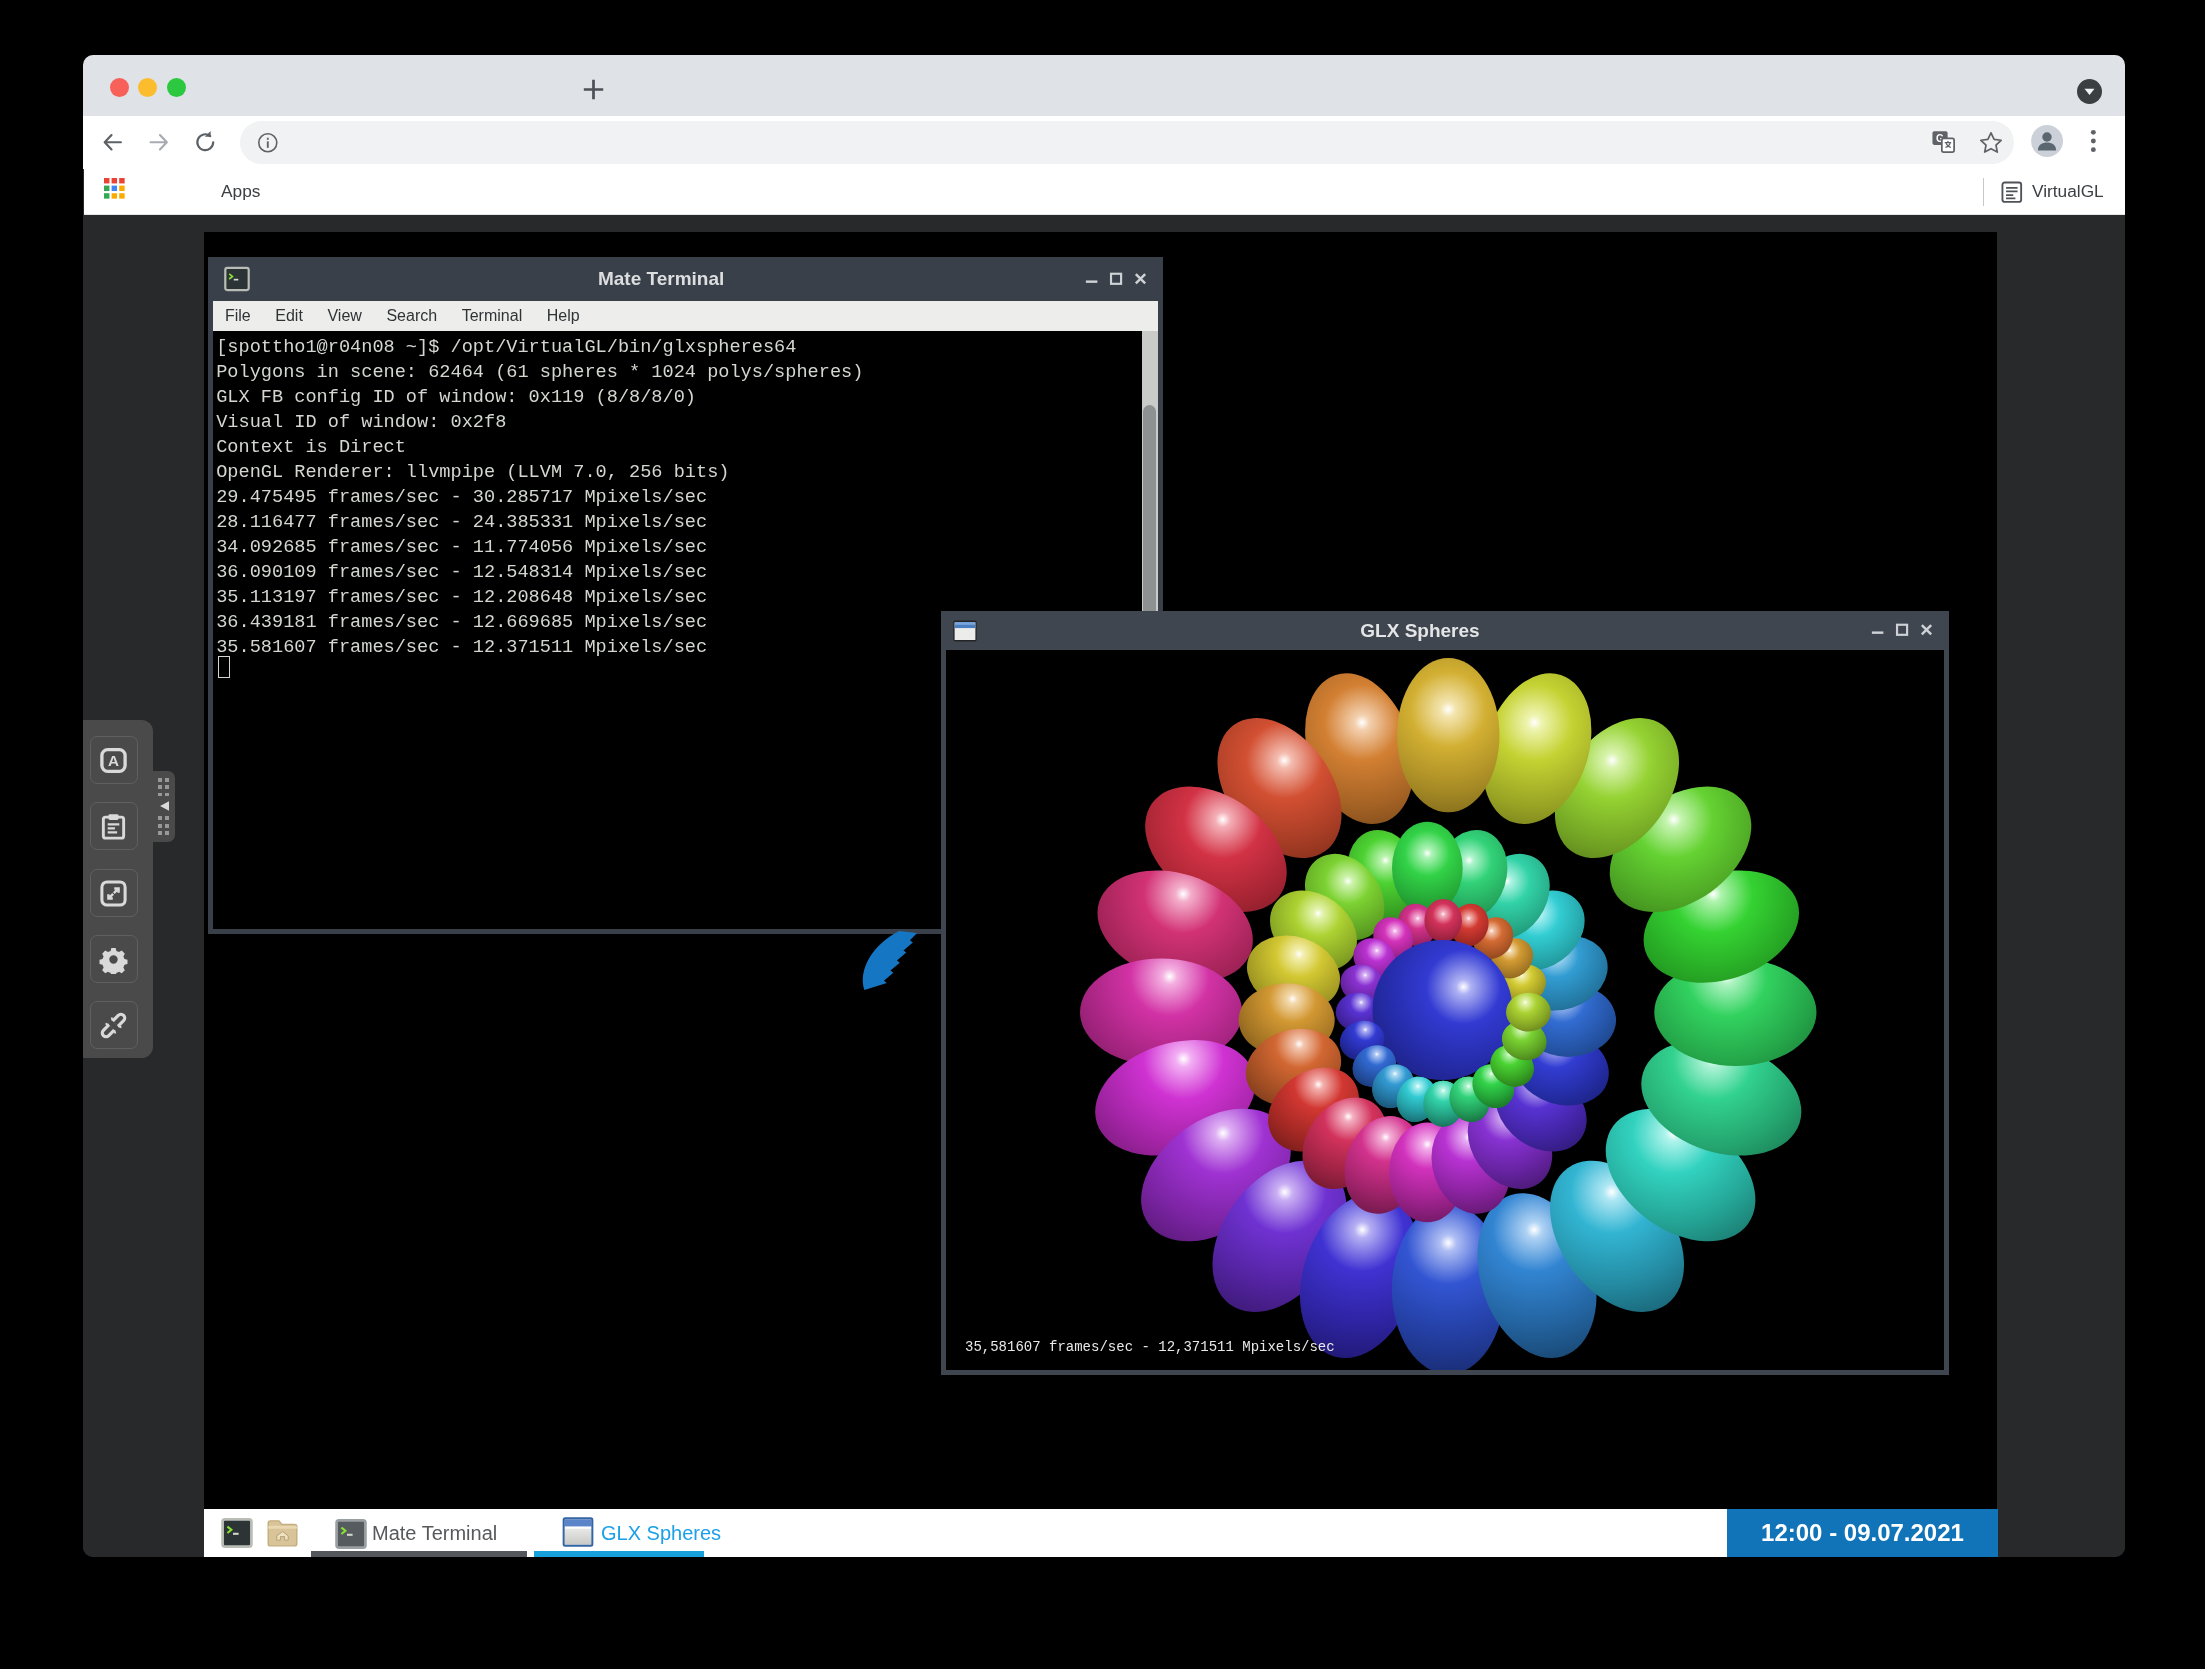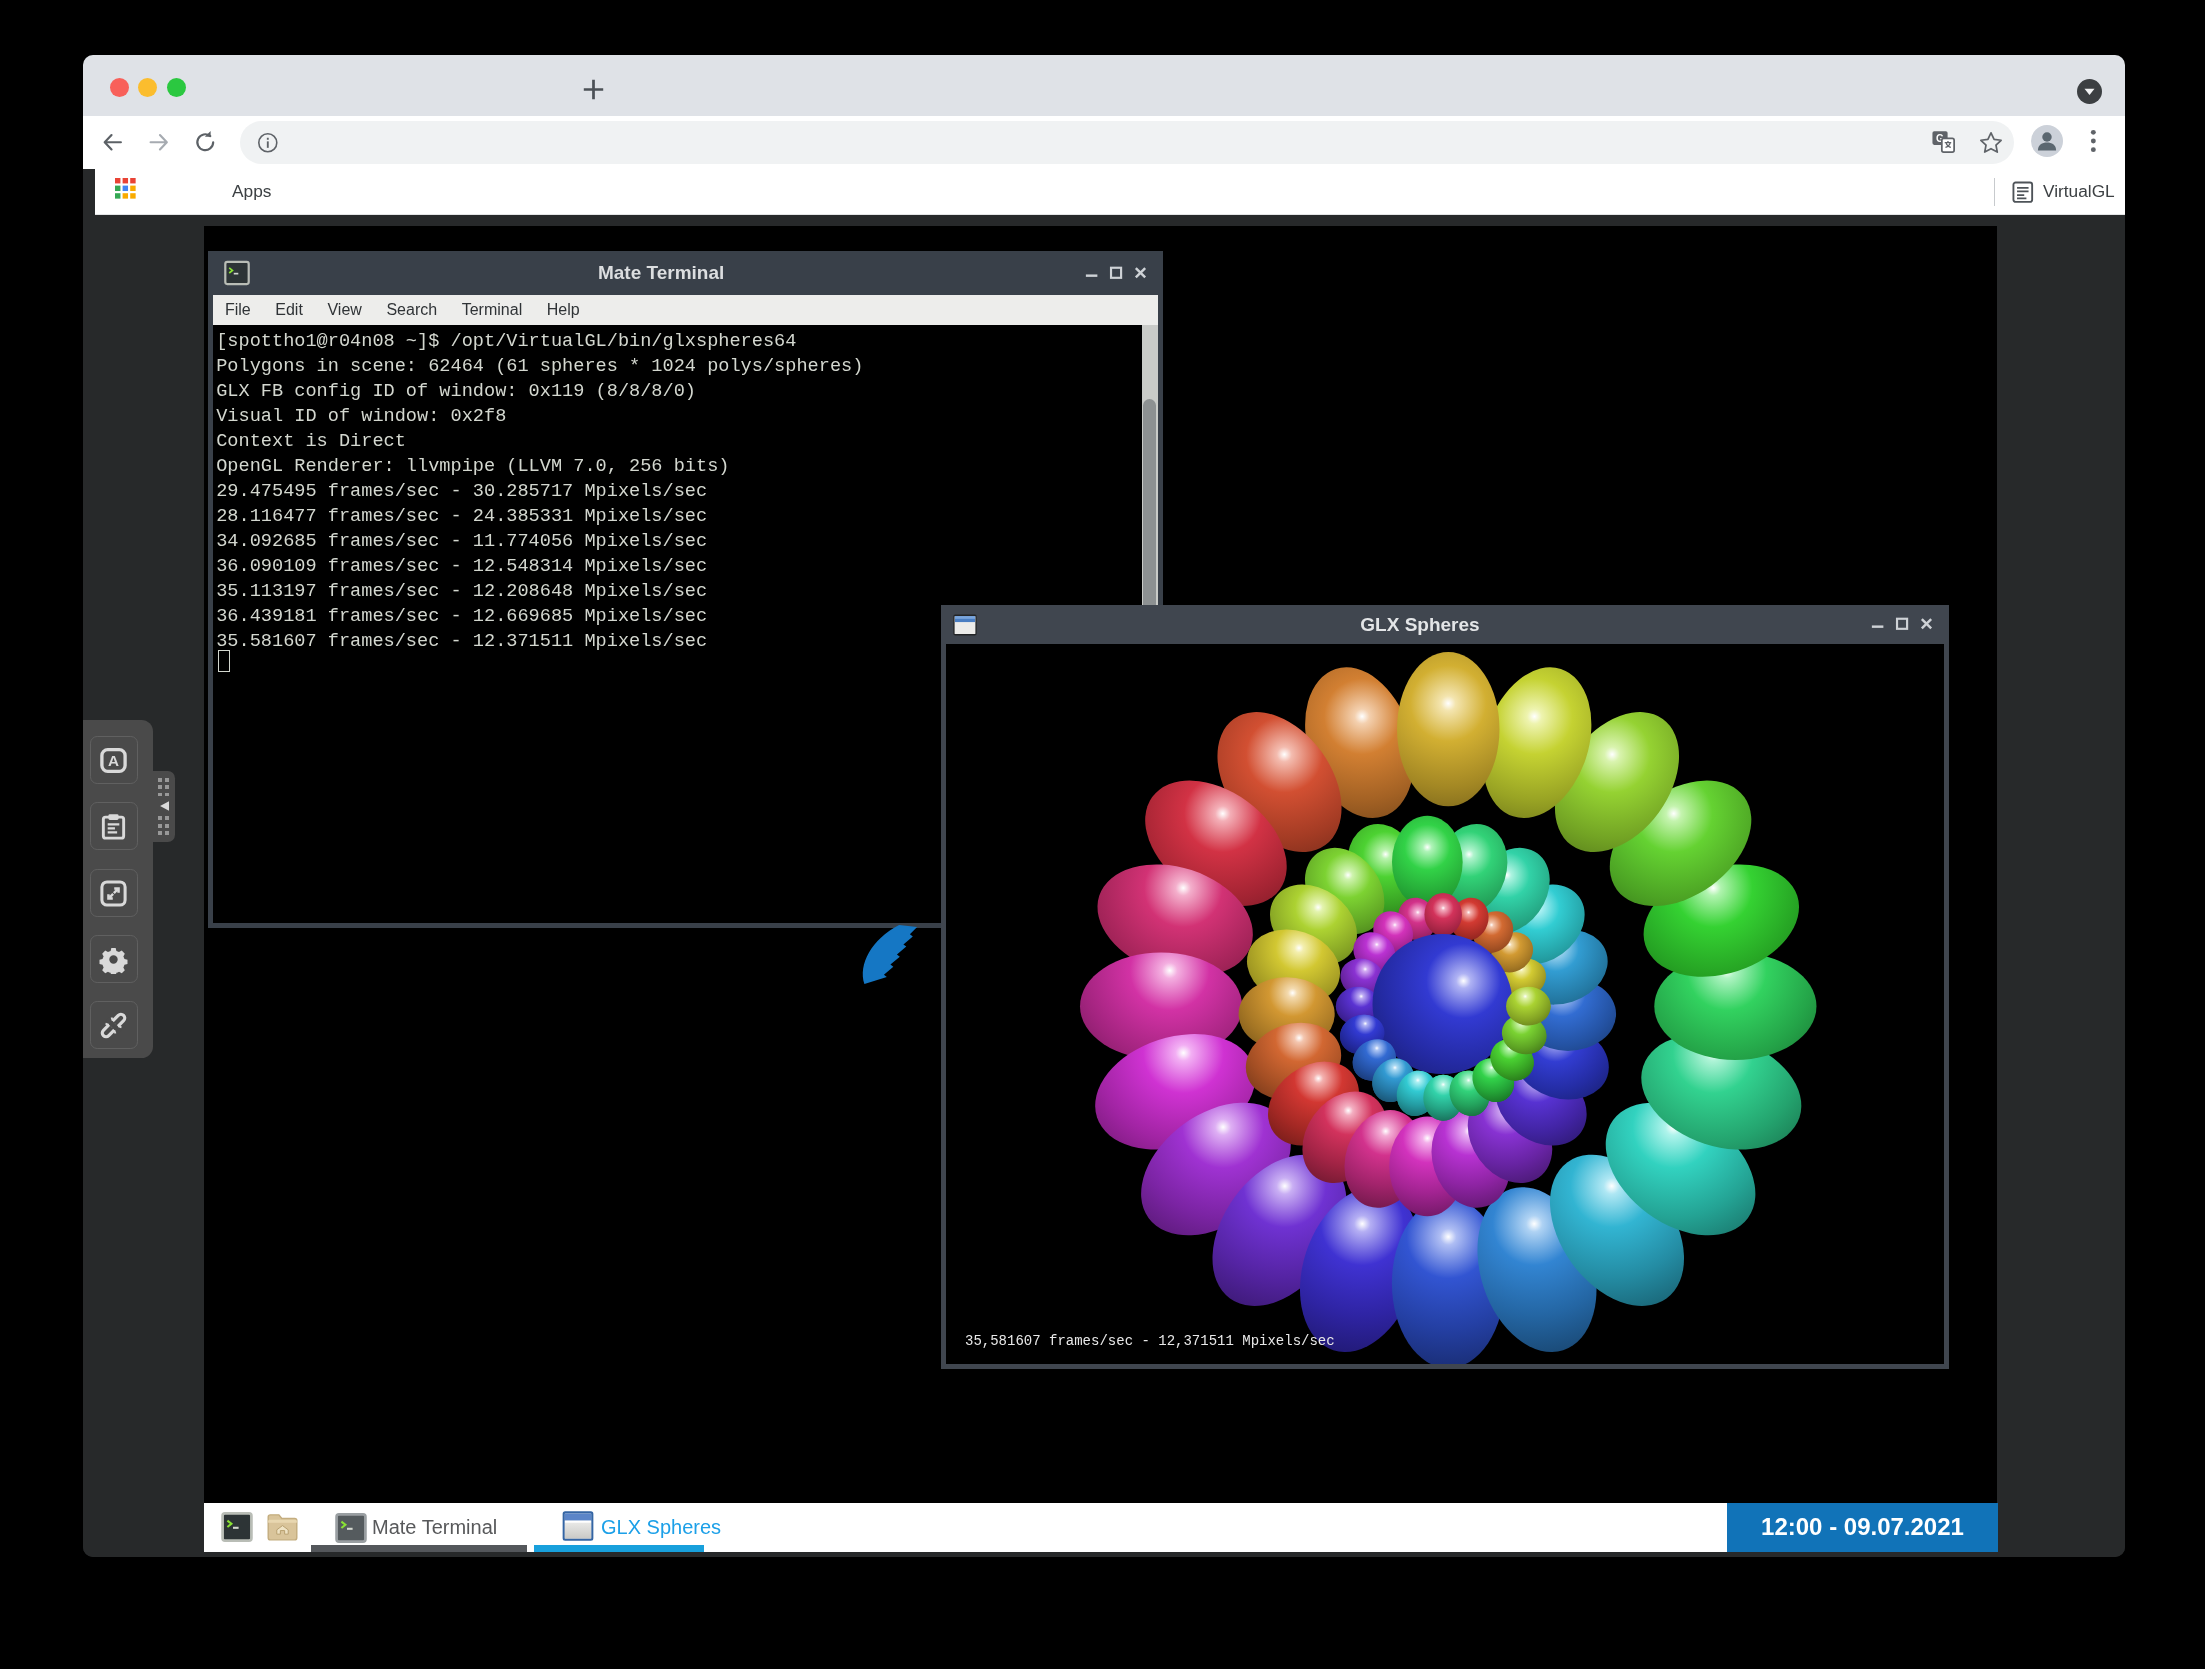--- a/index.html
+++ b/index.html
@@ -10,27 +10,27 @@
 .light { border-radius:50%; width:19px; height:19px; top:23px; }
 #tab { left:134px; top:8.7px; width:349px; height:52px; background:#fff;
         border-radius:10px 10px 0 0; }
 #tabtitle { left:49px; top:0; width:258px; height:52px; line-height:52px; font-size:16.6px;
         color:#45494e; white-space:nowrap; overflow:hidden;
         -webkit-mask-image:linear-gradient(to right,#000 86%,transparent 98%); }
 #toolbar { left:0; top:61px; width:100%; height:53px; background:#fff; }
 #omni { left:157px; top:5px; width:1774px; height:43px; border-radius:21.6px; background:#f0f2f3; }
 #url { left:48px; top:0; height:43px; line-height:43px; font-size:21.6px; color:#202124; white-space:nowrap; }
 #url span { color:#5f6368; }
-#bookmarks { left:12px; top:114px; width:100%; height:45px; background:#fff;
+#bookmarks { left:1px; top:114px; width:100%; height:45px; background:#fff;
               border-bottom:1.4px solid #e3e5e6; }
 #apps_t { left:137px; top:0; height:45px; line-height:45px; font-size:17.3px; color:#3c4043; }
 #lese_t { left:1948px; top:0; height:45px; line-height:45px; font-size:17.3px; color:#3c4043; }
 #bm_sep { left:1899px; top:9.4px; width:1.4px; height:27.4px; background:#c7cacd; }
 #content { left:0; top:161px; width:2042px; height:1341px; background:#27292a; }
-#desktop { left:121px; top:10px; width:1793px; height:1326px; background:#000; }
+#desktop { left:121px; top:16px; width:1793px; height:1326px; background:#000; }
 
 #term { left:3.6px; top:25px; width:955px; height:677px; background:#394049; }
 #termtitle { left:0; top:0; width:907px; height:44px; color:#dcdee0; font-weight:bold;
               font-size:19px; text-align:center; line-height:44px; }
 #termmenu { left:5px; top:44px; width:945px; height:30px; background:#ededeb;
              font-size:16px; color:#2f3336; line-height:30px; }
 #termmenu span { padding:0 12.3px; display:inline-block; }
 #termscreen { left:5px; top:74px; width:945px; height:598px; background:#000; }
 #termtext { left:3.6px; top:4.3px; font-family:"Liberation Mono", monospace; font-size:18.6px;
              line-height:25px; color:#d3d7cf; white-space:pre; }

